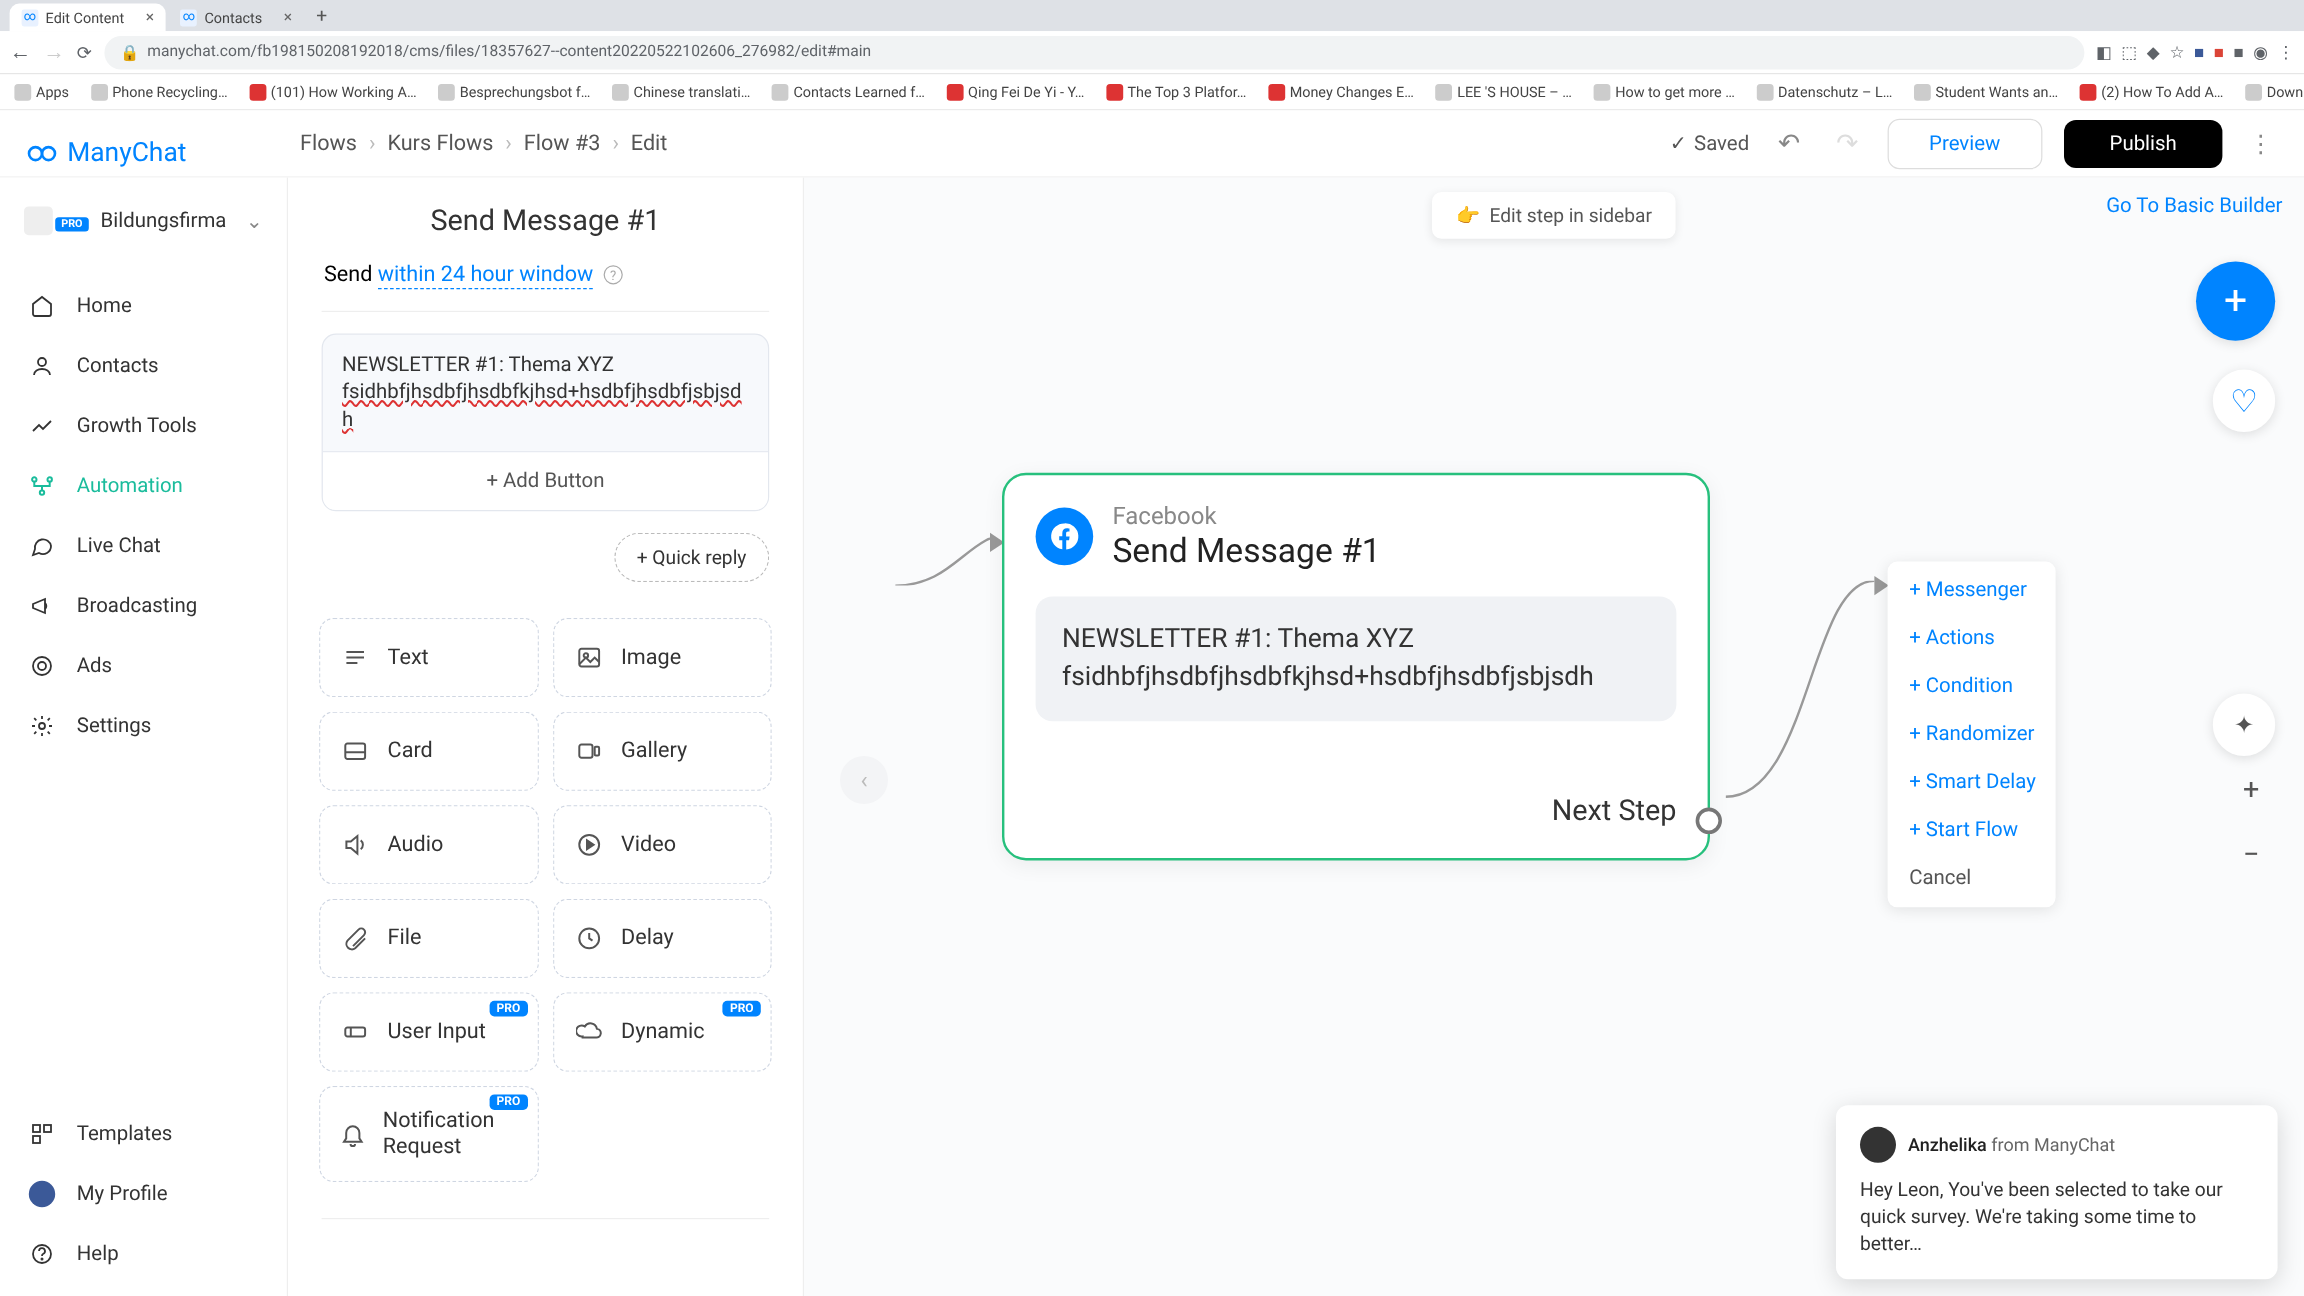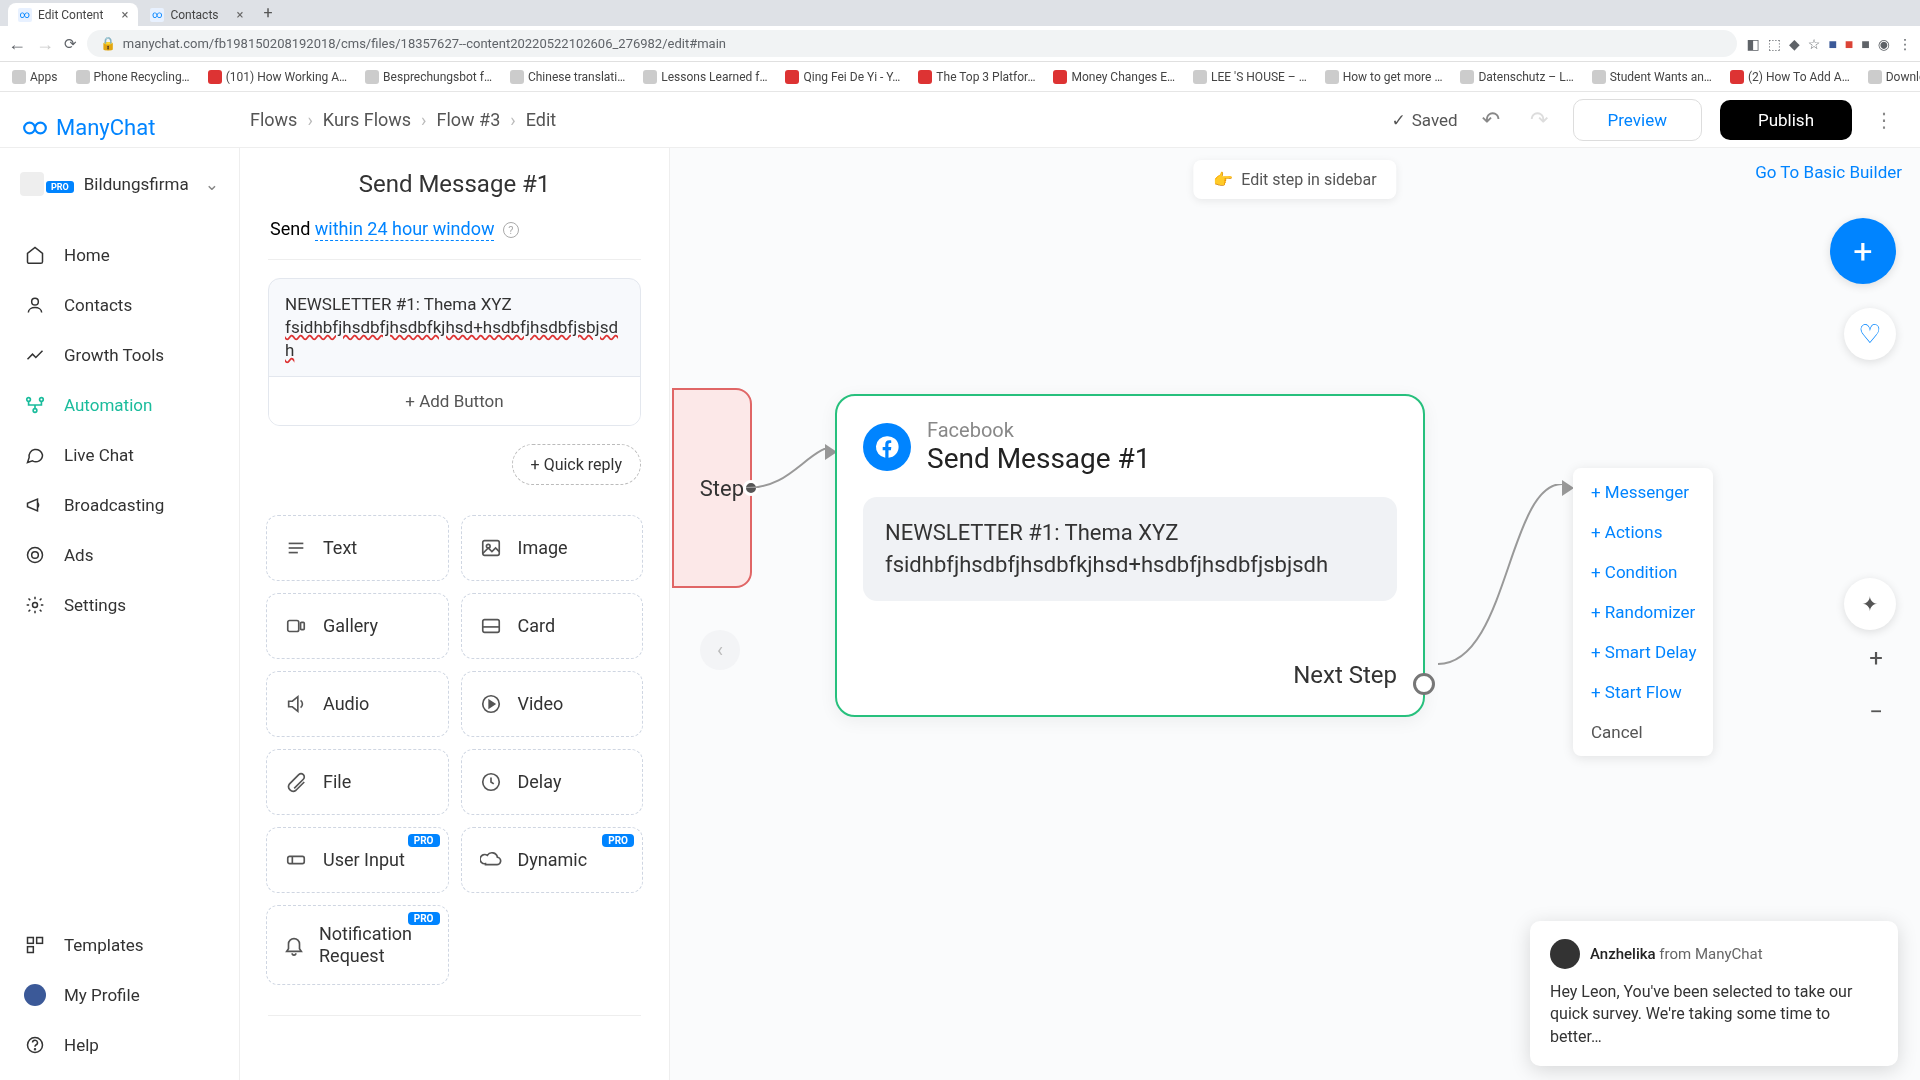--- a/index.html
+++ b/index.html
@@ -165,21 +165,21 @@
   <span class="bookmark">
       <span class="bm-icon"></span>
       <span>Besprechungsbot f…</span>
     </span>
   <span class="bookmark">
       <span class="bm-icon"></span>
       <span>Chinese translati…</span>
     </span>
   <span class="bookmark">
       <span class="bm-icon"></span>
-      <span>Lessons Learned f…</span>
+      <span>Contacts Learned f…</span>
     </span>
   <span class="bookmark">
       <span class="bm-icon" style="background:#d33;"></span>
       <span>Qing Fei De Yi - Y…</span>
     </span>
   <span class="bookmark">
       <span class="bm-icon" style="background:#d33;"></span>
       <span>The Top 3 Platfor…</span>
     </span>
   <span class="bookmark">
@@ -385,34 +385,34 @@
               <rect x="3" y="4" width="18" height="16" rx="2"></rect>
               <circle cx="9" cy="10" r="2"></circle>
               <path d="M3 18l6-6 4 4 4-4 4 4"></path>
             </svg>
           </span>
           <span>Image</span>
         </div>
       <div class="block-opt">
           <span class="block-icon">
             <svg width="22" height="22" viewBox="0 0 24 24" fill="none" stroke="#555" stroke-width="1.8">
+              <rect x="3" y="5" width="18" height="14" rx="2"></rect>
+              <line x1="3" y1="13" x2="21" y2="13"></line>
+            </svg>
+          </span>
+          <span>Card</span>
+        </div>
+      <div class="block-opt">
+          <span class="block-icon">
+            <svg width="22" height="22" viewBox="0 0 24 24" fill="none" stroke="#555" stroke-width="1.8">
               <rect x="3" y="6" width="12" height="12" rx="2"></rect>
               <rect x="17" y="8" width="4" height="8" rx="1"></rect>
             </svg>
           </span>
           <span>Gallery</span>
-        </div>
-      <div class="block-opt">
-          <span class="block-icon">
-            <svg width="22" height="22" viewBox="0 0 24 24" fill="none" stroke="#555" stroke-width="1.8">
-              <rect x="3" y="5" width="18" height="14" rx="2"></rect>
-              <line x1="3" y1="13" x2="21" y2="13"></line>
-            </svg>
-          </span>
-          <span>Card</span>
         </div>
       <div class="block-opt">
           <span class="block-icon">
             <svg width="22" height="22" viewBox="0 0 24 24" fill="none" stroke="#555" stroke-width="1.8">
               <path d="M4 9v6h4l6 5V4L8 9H4z"></path>
               <path d="M17 8a5 5 0 0 1 0 8"></path>
             </svg>
           </span>
           <span>Audio</span>
         </div>
@@ -475,24 +475,20 @@
     <div class="divider" style="margin-top:10px;"></div>
   </div>
 
   <div class="canvas">
     <div class="top-pill">
       <span>👉</span>
       <span>Edit step in sidebar</span>
     </div>
     <div class="basic-link">Go To Basic Builder</div>
 
-    <div class="step-behind">
-      <span class="lbl">Step</span>
-      <span class="step-port"></span>
-    </div>
 
     <svg class="conn-in">
         <path d="M0 40 C 50 40, 60 -4, 100 -4" fill="none" stroke="#999" stroke-width="2"></path>
       </svg>
     <div class="arrow-in"></div>
 
     <div style="position:absolute; left:30px; top:482px; width:40px; height:40px; border-radius:50%; background:#f3f4f6; display:flex; align-items:center; justify-content:center; color:#bbb; font-size:20px;">‹</div>
 
     <div class="node">
       <div class="node-head">

